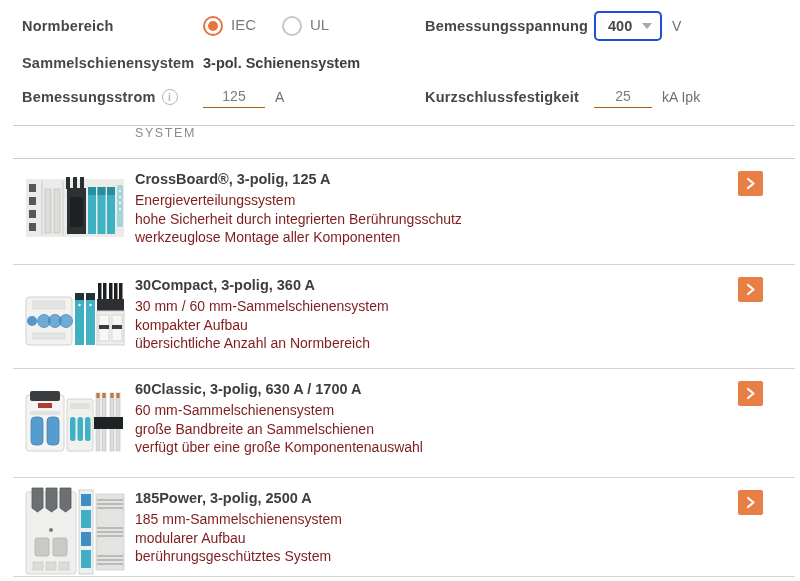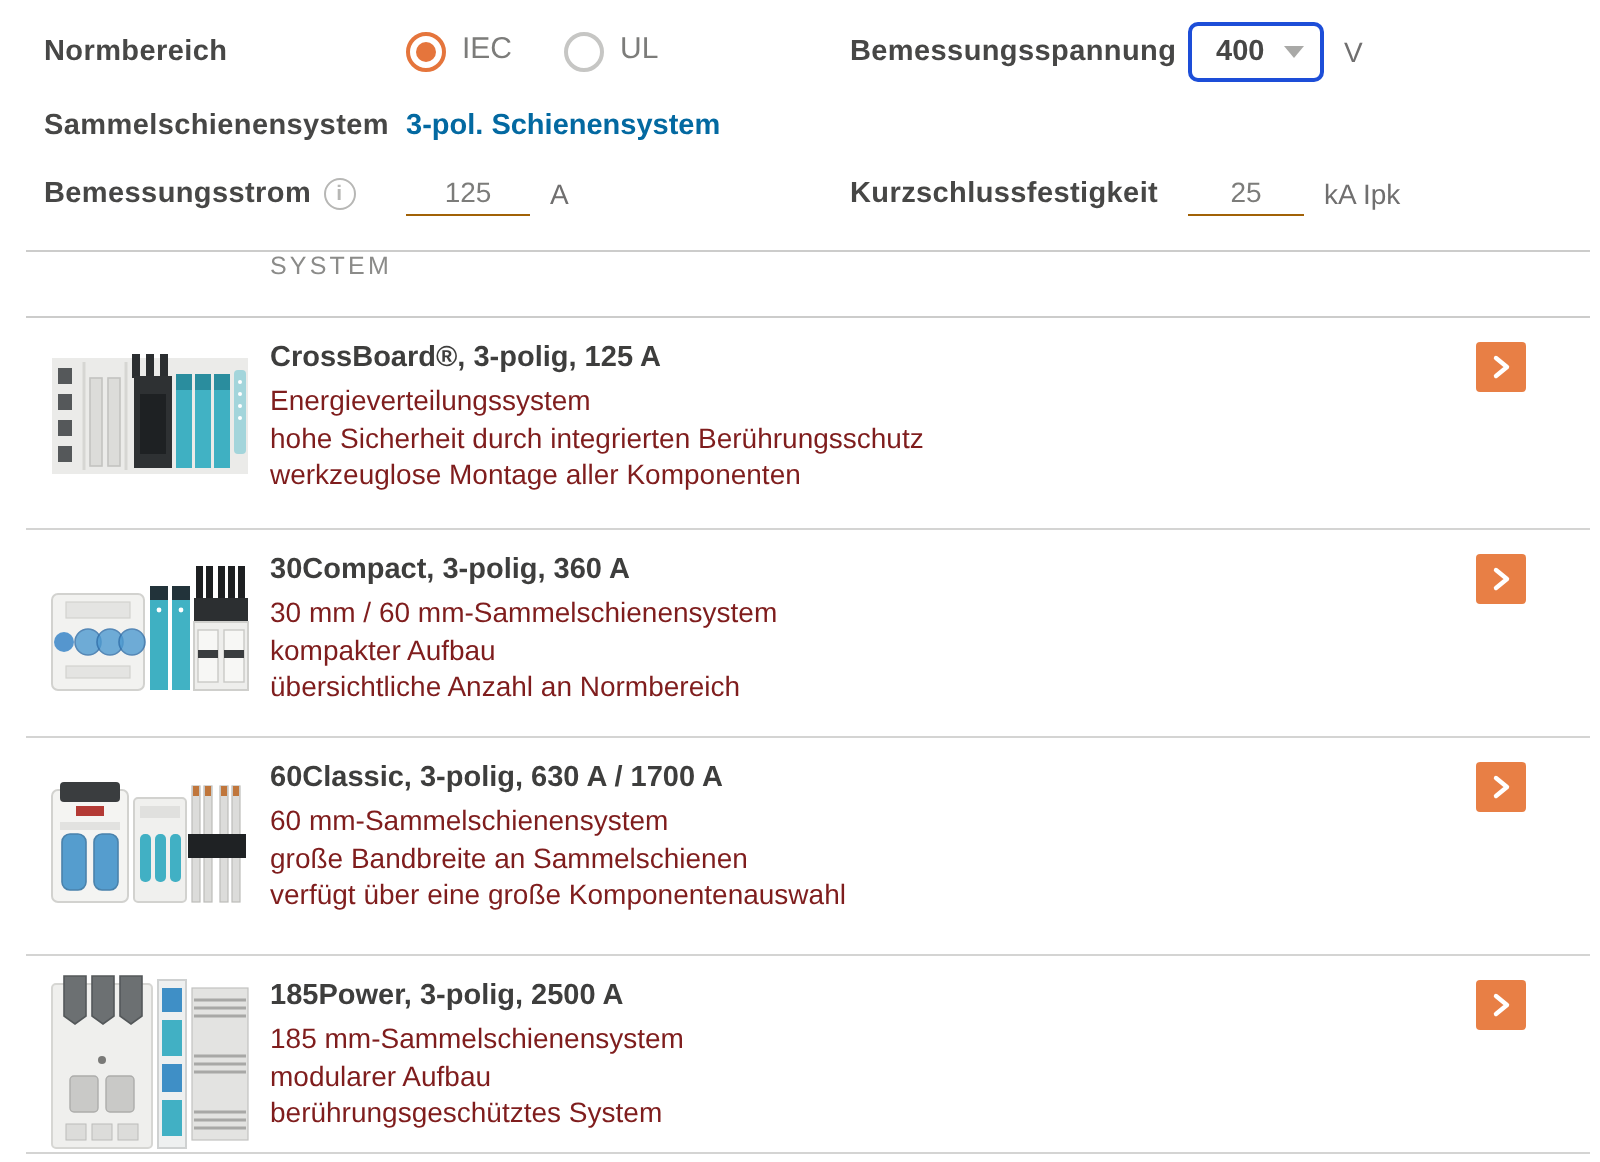--- a/index.html
+++ b/index.html
@@ -10,21 +10,21 @@
     width:800px; height:581px;
     position:relative;
     overflow:hidden;
   }
   .page { position:relative; width:800px; height:581px; background:#fff; }
 
   
   .filters { position:relative; height:125px; }
   .f-item { position:absolute; display:flex; align-items:center; height:32px; }
   .f-label { font-weight:bold; font-size:14.5px; color:#474746; letter-spacing:.2px; }
-  .f-value-bold { font-weight:bold; font-size:14.5px; color:#0369a1; }
+  .f-value-bold { font-weight:bold; font-size:14.5px; color:#404040; }
   .unit { color:#706f6f; font-size:14px; margin-left:10px; }
 
   .radio-group { display:flex; align-items:center; gap:26px; }
   .radio-opt { display:flex; gap:8px; cursor:pointer; }
   .radio-circle {
     width:20px; height:20px; border-radius:50%;
     border:2px solid #c6c6c4; background:#fff;
     display:flex; align-items:center; justify-content:center;
   }
   .radio-circle.sel { border-color:#e5753c; }

